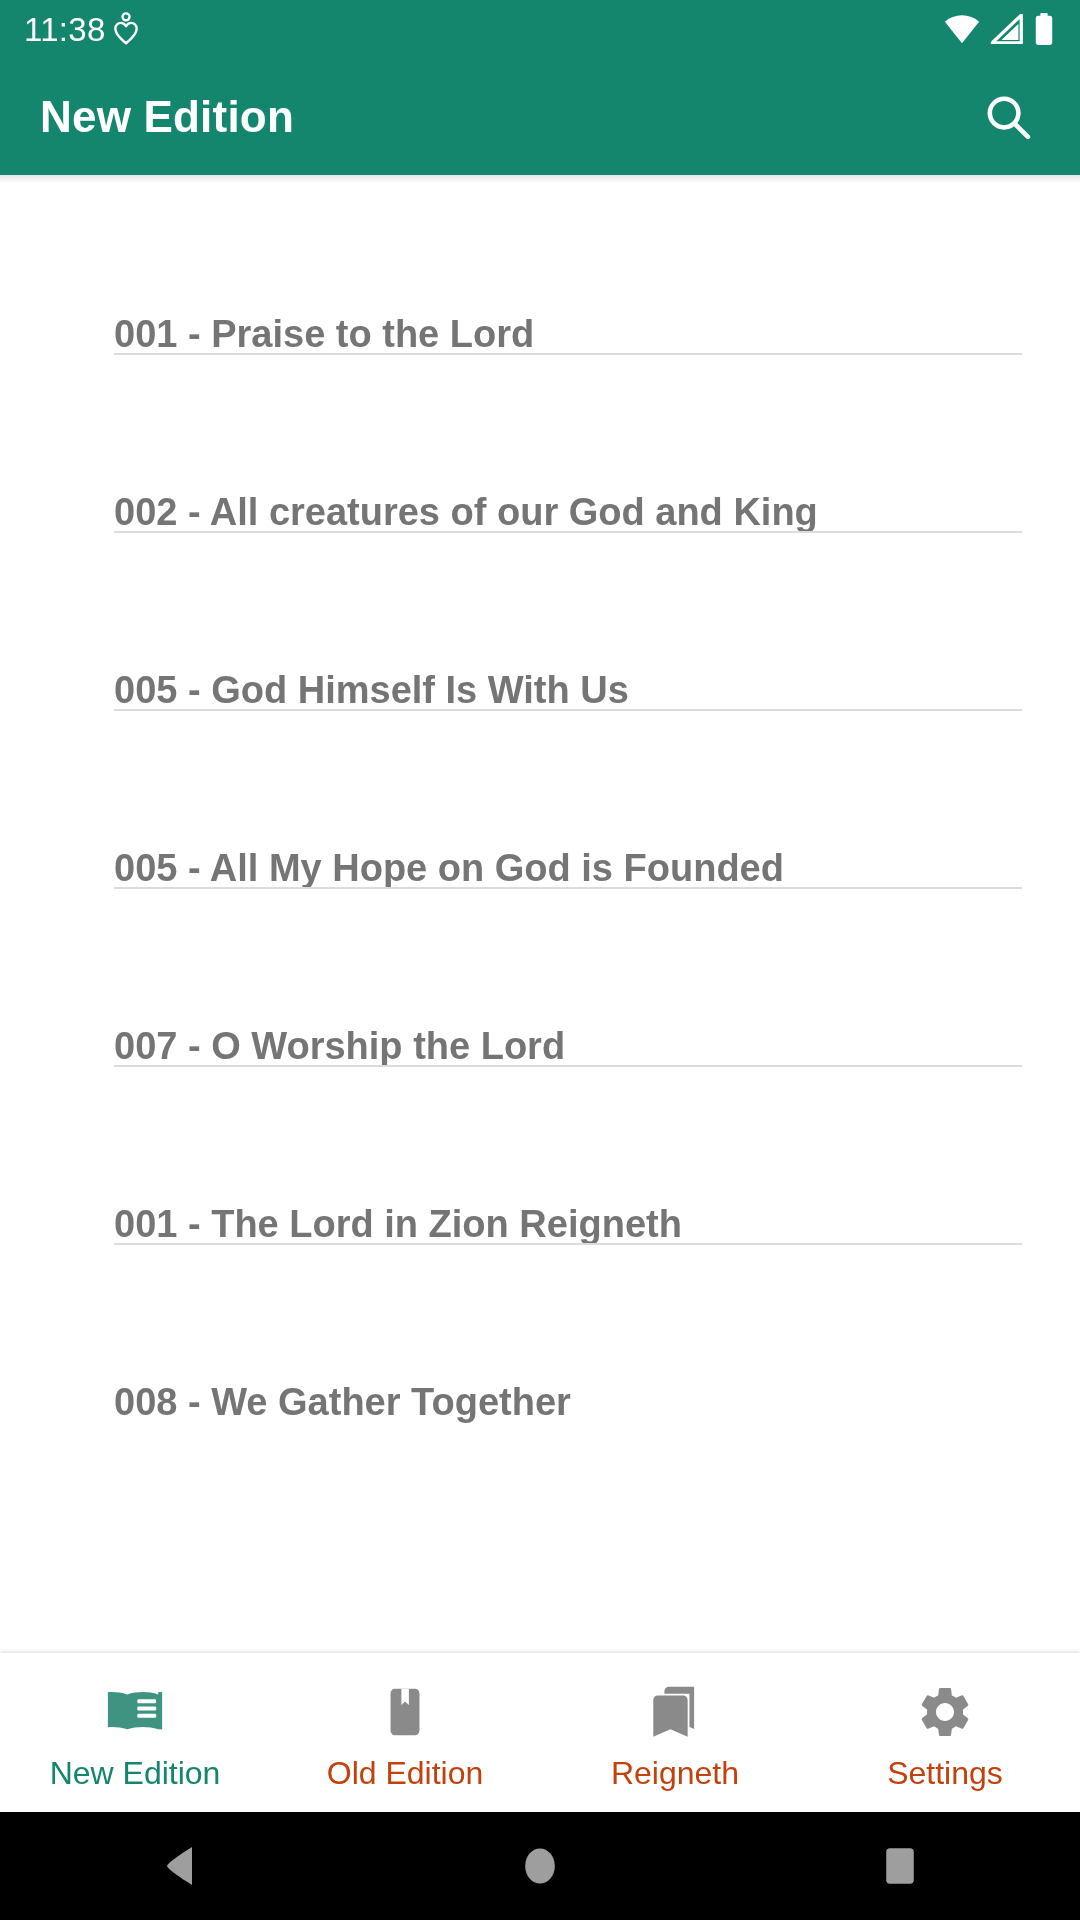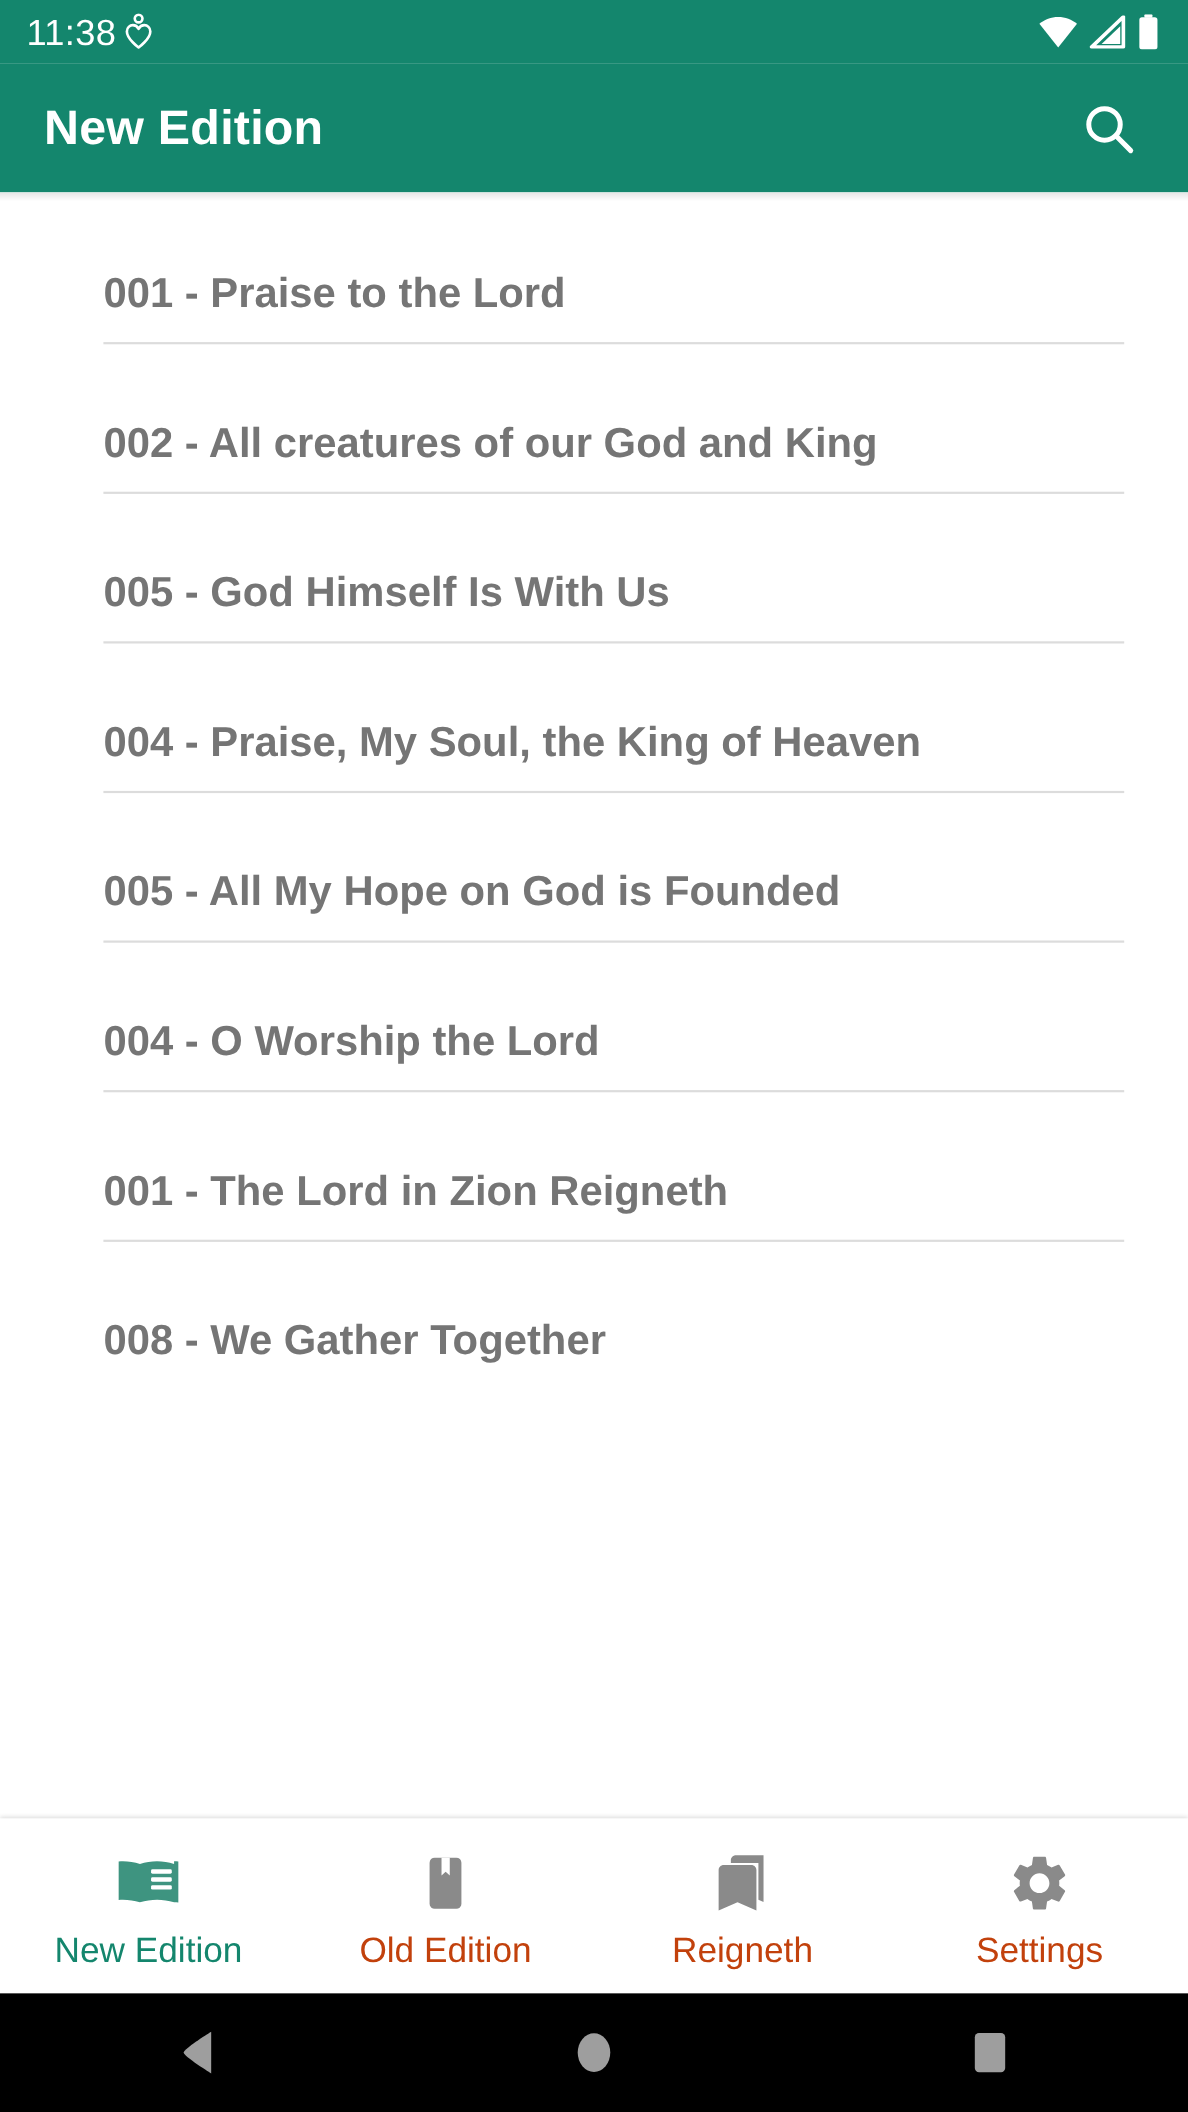--- a/index.html
+++ b/index.html
@@ -95,27 +95,28 @@
     background: linear-gradient(to bottom, rgba(0,0,0,0.10), rgba(0,0,0,0));
     pointer-events: none;
     z-index: 3;
   }
   .list {
     list-style: none;
     margin: 0;
     padding: 0;
   }
   .list-item {
-    height: 136px;
+    height: 178px;
     box-sizing: border-box;
     padding: 0 58px 0 94px;
     display: flex;
-    align-items: center;
-    position: relative;
-    background: #ffffff;
+    align-items: flex-end;
+    position: relative;
+    background: #ffffff;
+    margin-left: 20px;
   }
   .list-item .label {
     color: #757575;
     font-size: 38px;
     font-weight: bold;
     line-height: 1;
     padding-top: 47px;
     white-space: nowrap;
   }
   .list-item + .list-item::before {
@@ -238,27 +239,24 @@
       <li class="list-item">
         <span class="label">001 - Praise to the Lord</span>
       </li>
       <li class="list-item">
         <span class="label">002 - All creatures of our God and King</span>
       </li>
       <li class="list-item">
         <span class="label">005 - God Himself Is With Us</span>
       </li>
       <li class="list-item">
-        <span class="label">004 - Praise, My Soul, the King of Heaven</span>
-      </li>
-      <li class="list-item">
         <span class="label">005 - All My Hope on God is Founded</span>
       </li>
       <li class="list-item">
-        <span class="label">004 - O Worship the Lord</span>
+        <span class="label">007 - O Worship the Lord</span>
       </li>
       <li class="list-item">
         <span class="label">001 - The Lord in Zion Reigneth</span>
       </li>
       <li class="list-item">
         <span class="label">008 - We Gather Together</span>
       </li>
     </ul>
   </div>
 

